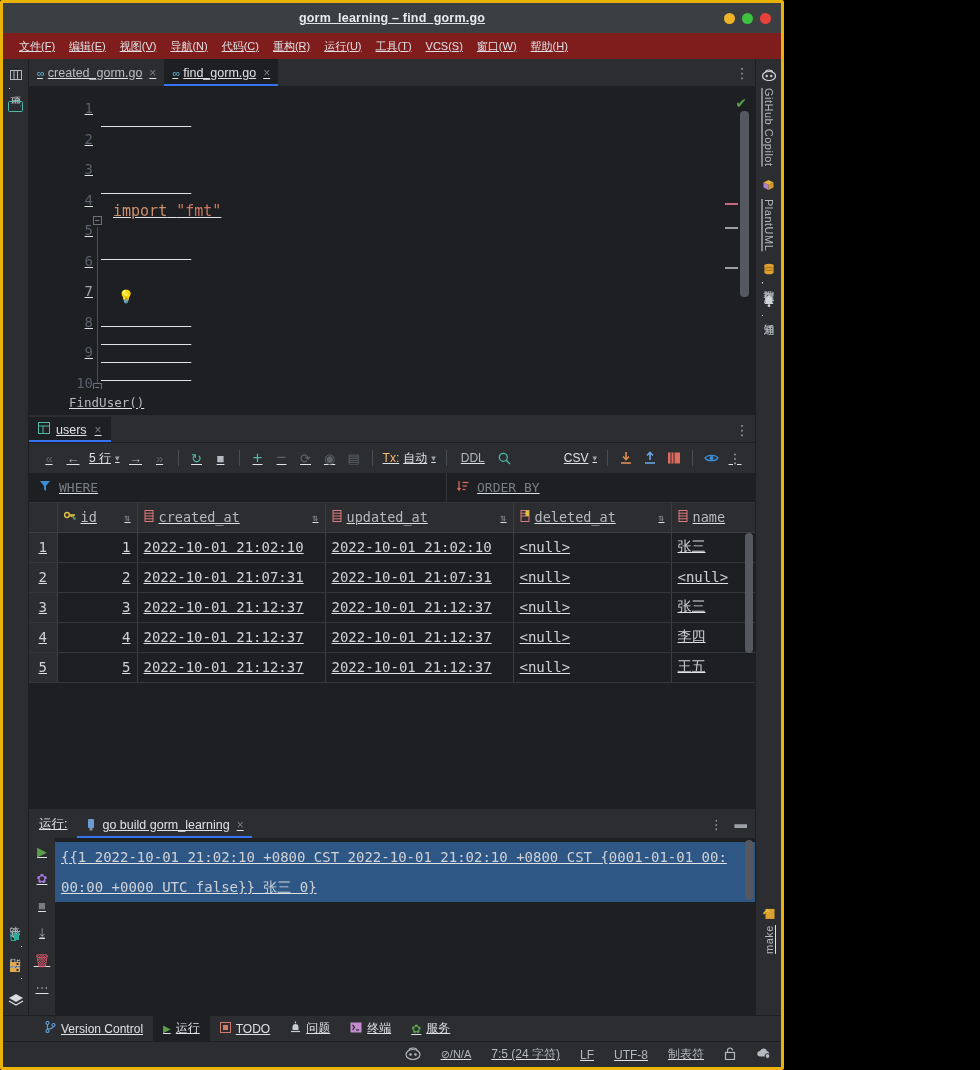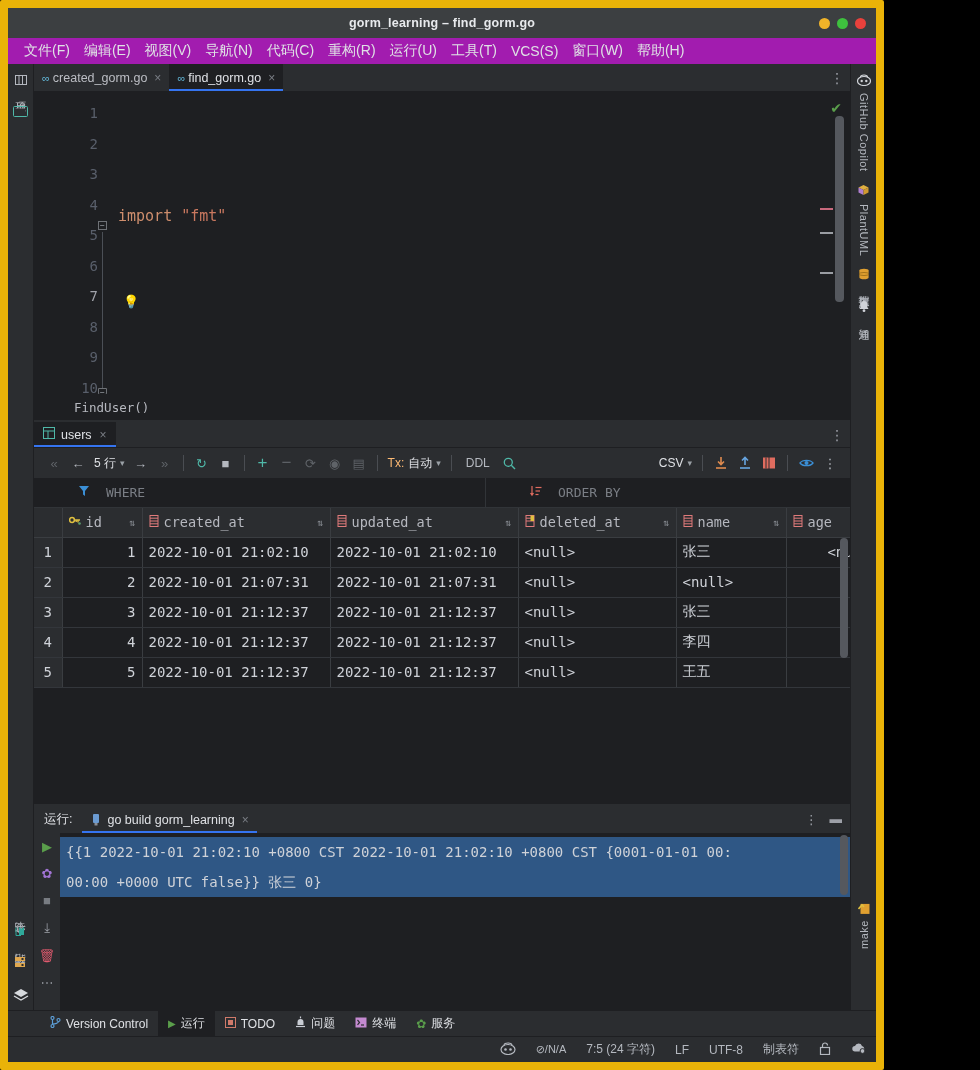--- a/index.html
+++ b/index.html
@@ -4,48 +4,49 @@
 <style>
   * { box-sizing: border-box; margin: 0; padding: 0; }
   html, body {
     width: 980px; height: 1070px;
     background: #000;
     font-family: "Liberation Sans", sans-serif;
     overflow: hidden;
   }
   #app {
     position: relative;
-    width: 884px; height: 1070px;
+    width: 784px; height: 1070px;
     background: #2b2d30;
     color: #dfe1e5;
     font-size: 13px;
     display: flex; flex-direction: column;
-    border: 8px solid #eab308;
+    border: 3px solid #eab308;
     border-radius: 2px;
+    text-decoration: underline;
   }
   
   .titlebar {
     height: 30px; flex: 0 0 30px;
     background: #3c3f41;
     display: flex; align-items: center; justify-content: center;
     position: relative;
   }
   .titlebar .title { font-size: 12.5px; font-weight: bold; color: #e8eaed; letter-spacing: .2px; }
   .wbtns { position: absolute; right: 10px; top: 0; height: 30px; display: flex; align-items: center; gap: 7px; }
   .wbtn { width: 11px; height: 11px; border-radius: 50%; }
   .wbtn.y { background: #f0b429; }
   .wbtn.g { background: #3ec13e; }
   .wbtn.r { background: #e8413c; }
   
   .menubar {
     height: 26px; flex: 0 0 26px;
-    background: #a21caf;
+    background: #7f1d1d;
     display: flex; align-items: center;
     padding-left: 10px; gap: 2px;
-    font-size: 14px;
+    font-size: 11px;
   }
   .menubar .mi { padding: 3px 6px; color: #dfe1e5; white-space: nowrap; cursor: default; }
   
   .body { flex: 1 1 auto; display: flex; min-height: 0; }
   .leftbar, .rightbar {
     width: 26px; flex: 0 0 26px;
     background: #2b2d30;
     display: flex; flex-direction: column; align-items: center;
     position: relative;
   }
@@ -146,21 +147,21 @@
   .tx { display: flex; align-items: center; gap: 4px; font-size: 12px; padding: 0 4px; }
   .tx .lbl { color: #fdba74; }
   .tx .val { color: #dfe1e5; }
   .spacer { flex: 1 1 auto; }
   .cyan { color: #4fb8a8; }
   .dbfilter {
     height: 30px; flex: 0 0 30px; background: #1e1f22; display: flex; align-items: stretch;
     font-family: "DejaVu Sans Mono", monospace; font-size: 13px;
     border-bottom: 1px solid #313438;
   }
-  .fcell { display: flex; align-items: center; gap: 16px; padding: 0 10px; color: #7a7e85; margin-left: 34px; }
+  .fcell { display: flex; align-items: center; gap: 8px; padding: 0 10px; color: #7a7e85; }
   .fcell.where { width: 418px; border-right: 1px solid #313438; }
   .funnel { color: #3b8fd6; font-size: 12px; }
   .sorticon { color: #e06c5f; font-size: 12px; }
 
   
   .grid { flex: 1 1 auto; overflow: hidden; background: #1e1f22; position: relative; }
   table.dbgrid { border-collapse: collapse; width: 100%; font-family: "DejaVu Sans Mono", monospace; font-size: 14px; table-layout: fixed; }
   table.dbgrid th {
     background: #2b2d30; color: #b6b8bf; font-weight: normal;
     height: 29px; padding: 0 6px; text-align: left;

